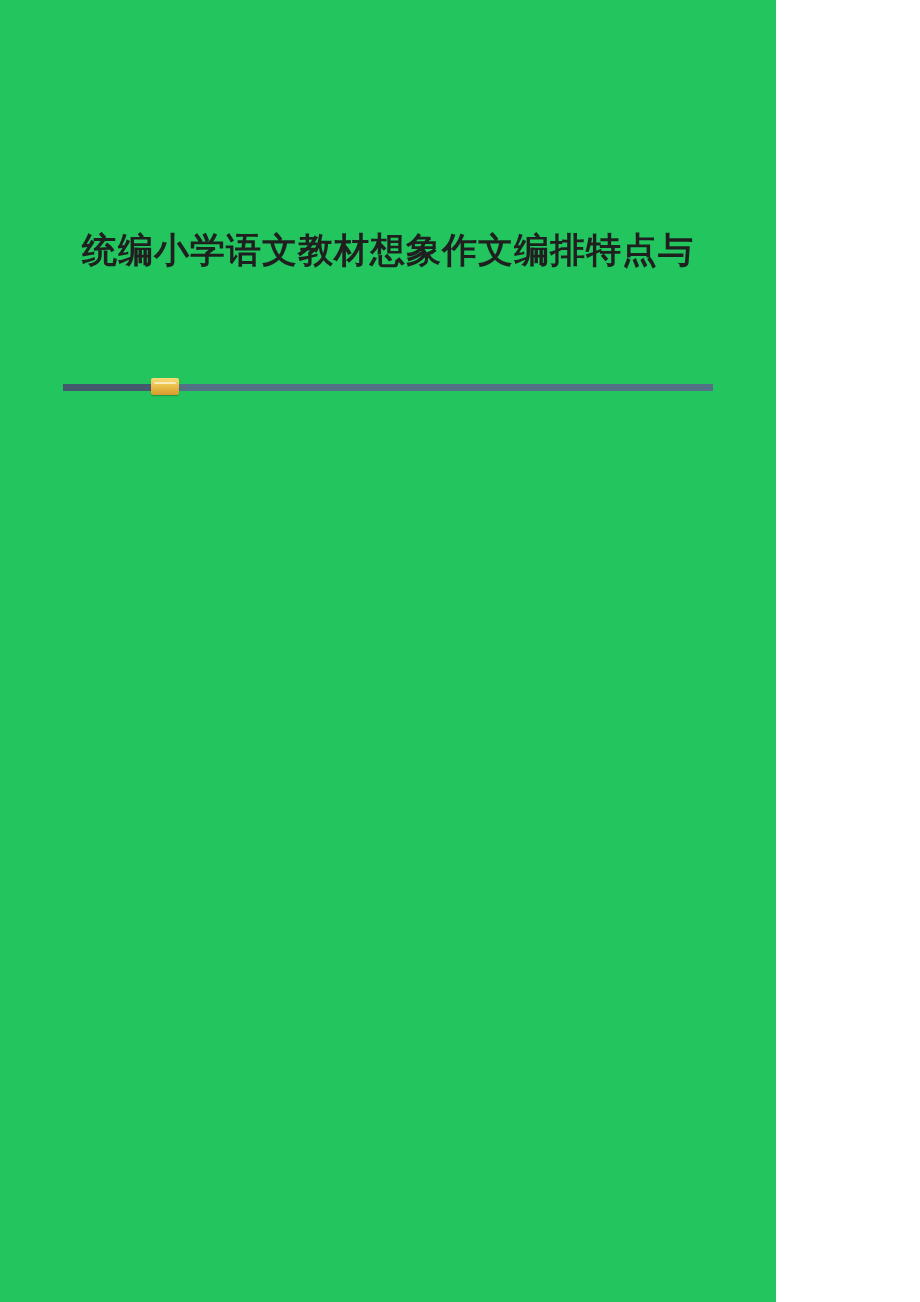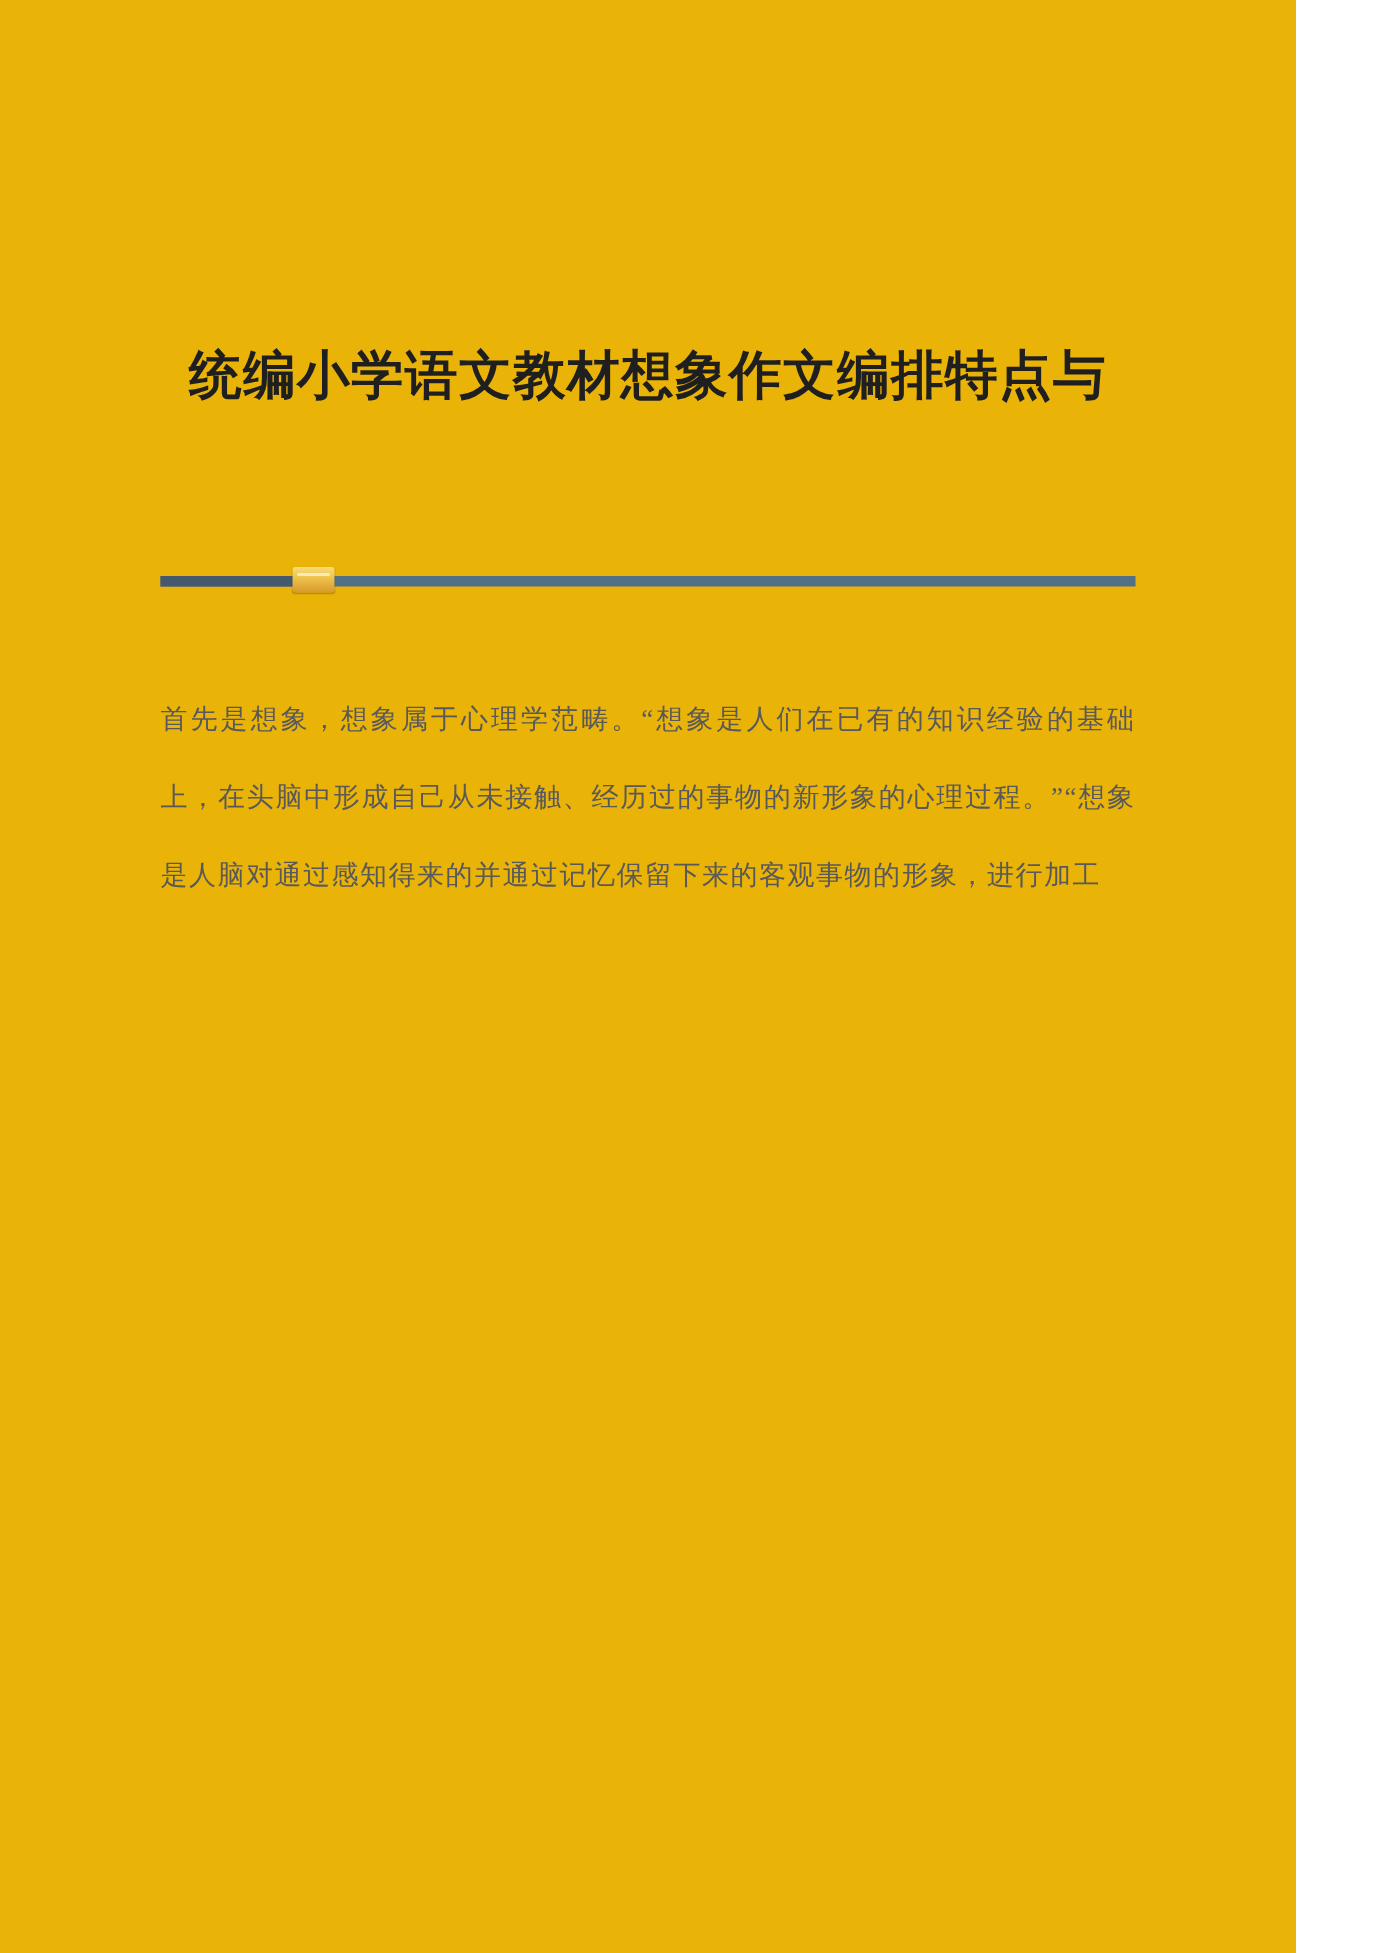--- a/index.html
+++ b/index.html
@@ -2,23 +2,23 @@
 <html><head>
 <meta charset="utf-8">
 <style>
   html, body {
     margin: 0;
     padding: 0;
     background: #ffffff;
   }
   .page {
     position: relative;
-    width: 864px;
+    width: 776px;
     height: 1302px;
-    background: #eab308;
+    background: #22c55e;
     overflow: hidden;
     font-family: "Liberation Serif", serif;
   }
   .content {
     margin: 0 auto;
     width: 650px;
   }
   .title {
     padding-top: 210px;
     text-align: center;
@@ -96,17 +96,16 @@
       <span class="title-line first">统编小学语文教材想象作文编排特点与</span>
     </h1>
 
     <div class="divider">
       <div class="divider-bar"></div>
       <div class="divider-bar-left"></div>
       <div class="divider-icon"></div>
     </div>
 
     <div class="body-text">
-      <p>首先是想象，想象属于心理学范畴。“想象是人们在已有的知识经验的基础上，在头脑中形成自己从未接触、经历过的事物的新形象的心理过程。”“想象是人脑对通过感知得来的并通过记忆保留下来的客观事物的形象，进行加工</p>
     </div>
 
   </div>
 </div>
 
 </body></html>

